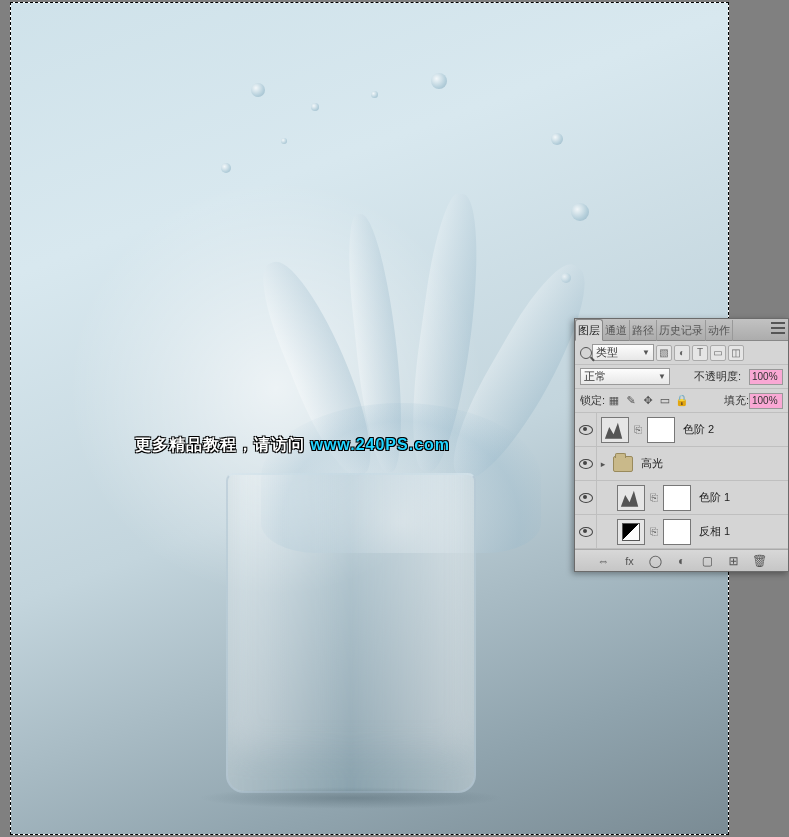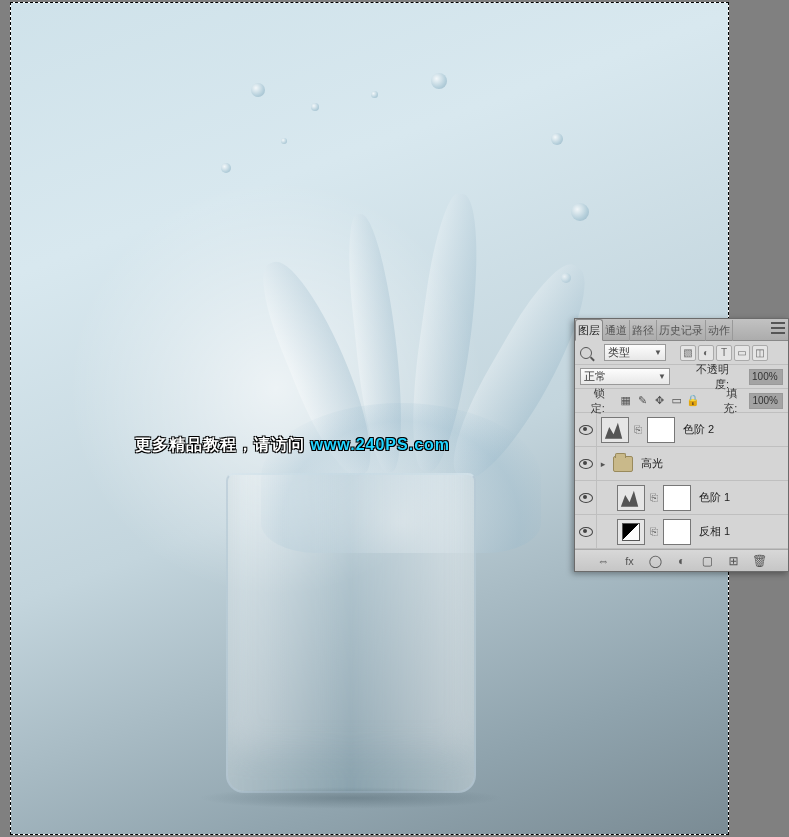--- a/index.html
+++ b/index.html
@@ -147,40 +147,39 @@
   border-bottom: 1px solid #d5d5d5;
   border-radius: 3px 3px 0 0;
   color: #222;
   top: 0;
   height: 22px;
 }
 .panel-row {
   display: flex;
   align-items: center;
   padding: 3px 5px;
-  gap: 12px;
+  gap: 0;
   border-bottom: 1px solid #bfbfbf;
   height: 24px;
-  text-align: right;
 }
 .row-filter .search-icon{width:12px;height:12px;border:1.5px solid #555;border-radius:50%;position:relative;display:inline-block}
 .row-filter .search-icon::after{content:'';position:absolute;width:5px;height:1.5px;background:#555;right:-4px;bottom:-2px;transform:rotate(45deg)}
 select, .faux-select {
   font-size: 11px;
   background: #fff;
   border: 1px solid #999;
   height: 17px;
   padding: 0 2px;
 }
 .faux-select { display:inline-flex;align-items:center;justify-content:space-between;min-width:62px;background:linear-gradient(#fdfdfd,#e7e7e7);padding:0 3px; }
 .faux-select .arr{font-size:8px;color:#555;margin-left:4px}
 .filter-icons{display:flex;gap:2px;margin-left:2px}
 .filter-icons span{width:16px;height:16px;border:1px solid #aaa;background:#e5e5e5;display:flex;align-items:center;justify-content:center;font-size:10px;color:#666;border-radius:2px}
 .row-opa .lbl{margin-left:auto;margin-right:8px}
-.val-box{background:#a3a3a3;border:1px solid #999;width:34px;height:16px;font-size:10px;padding:0 2px;display:flex;align-items:center}
+.val-box{background:#f9a8d4;border:1px solid #999;width:34px;height:16px;font-size:10px;padding:0 2px;display:flex;align-items:center}
 .row-lock{font-size:11px}
 .row-lock .lock-icons{display:flex;gap:3px;margin-left:2px}
 .row-lock .lock-icons span{width:14px;height:14px;display:flex;align-items:center;justify-content:center;color:#555;font-size:11px}
 
 
 .layer-list{max-height:210px;overflow:hidden;background:#d5d5d5}
 .layer{
   display:flex;align-items:center;height:34px;
   border-bottom:1px solid #bfbfbf;
   background:#d5d5d5;

